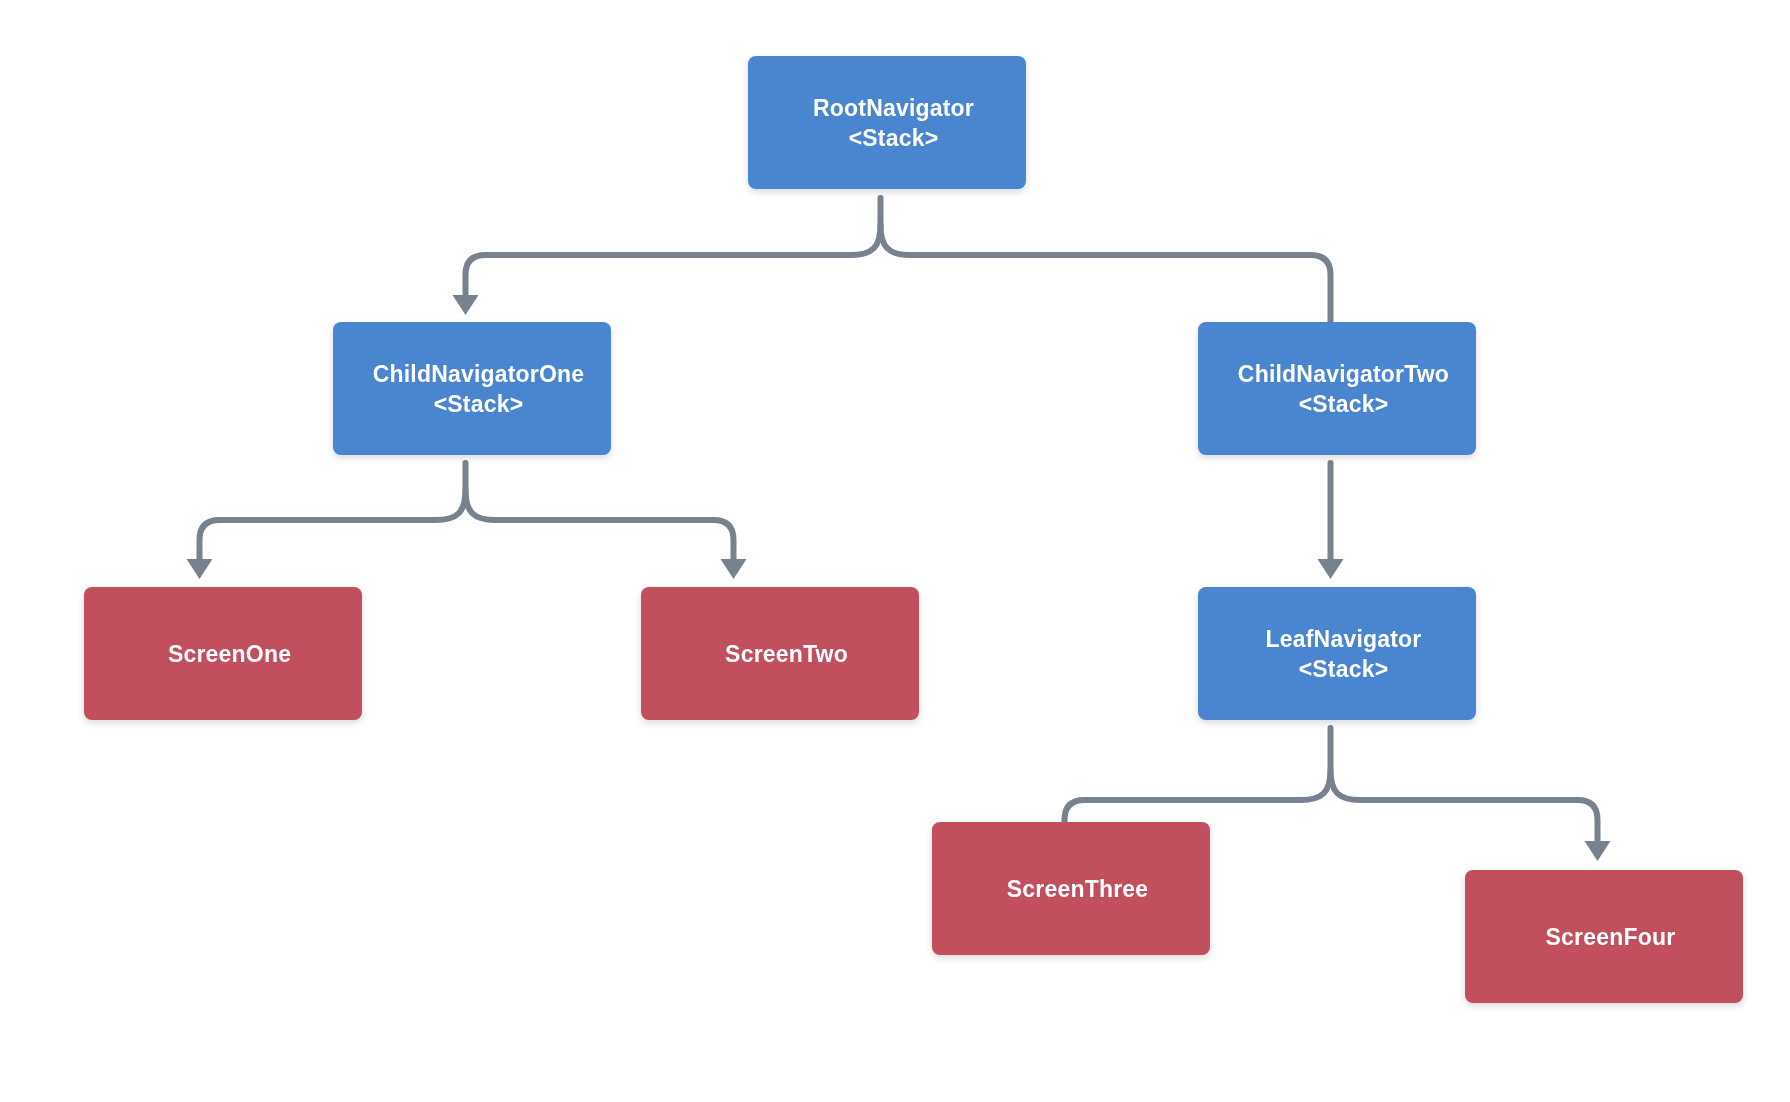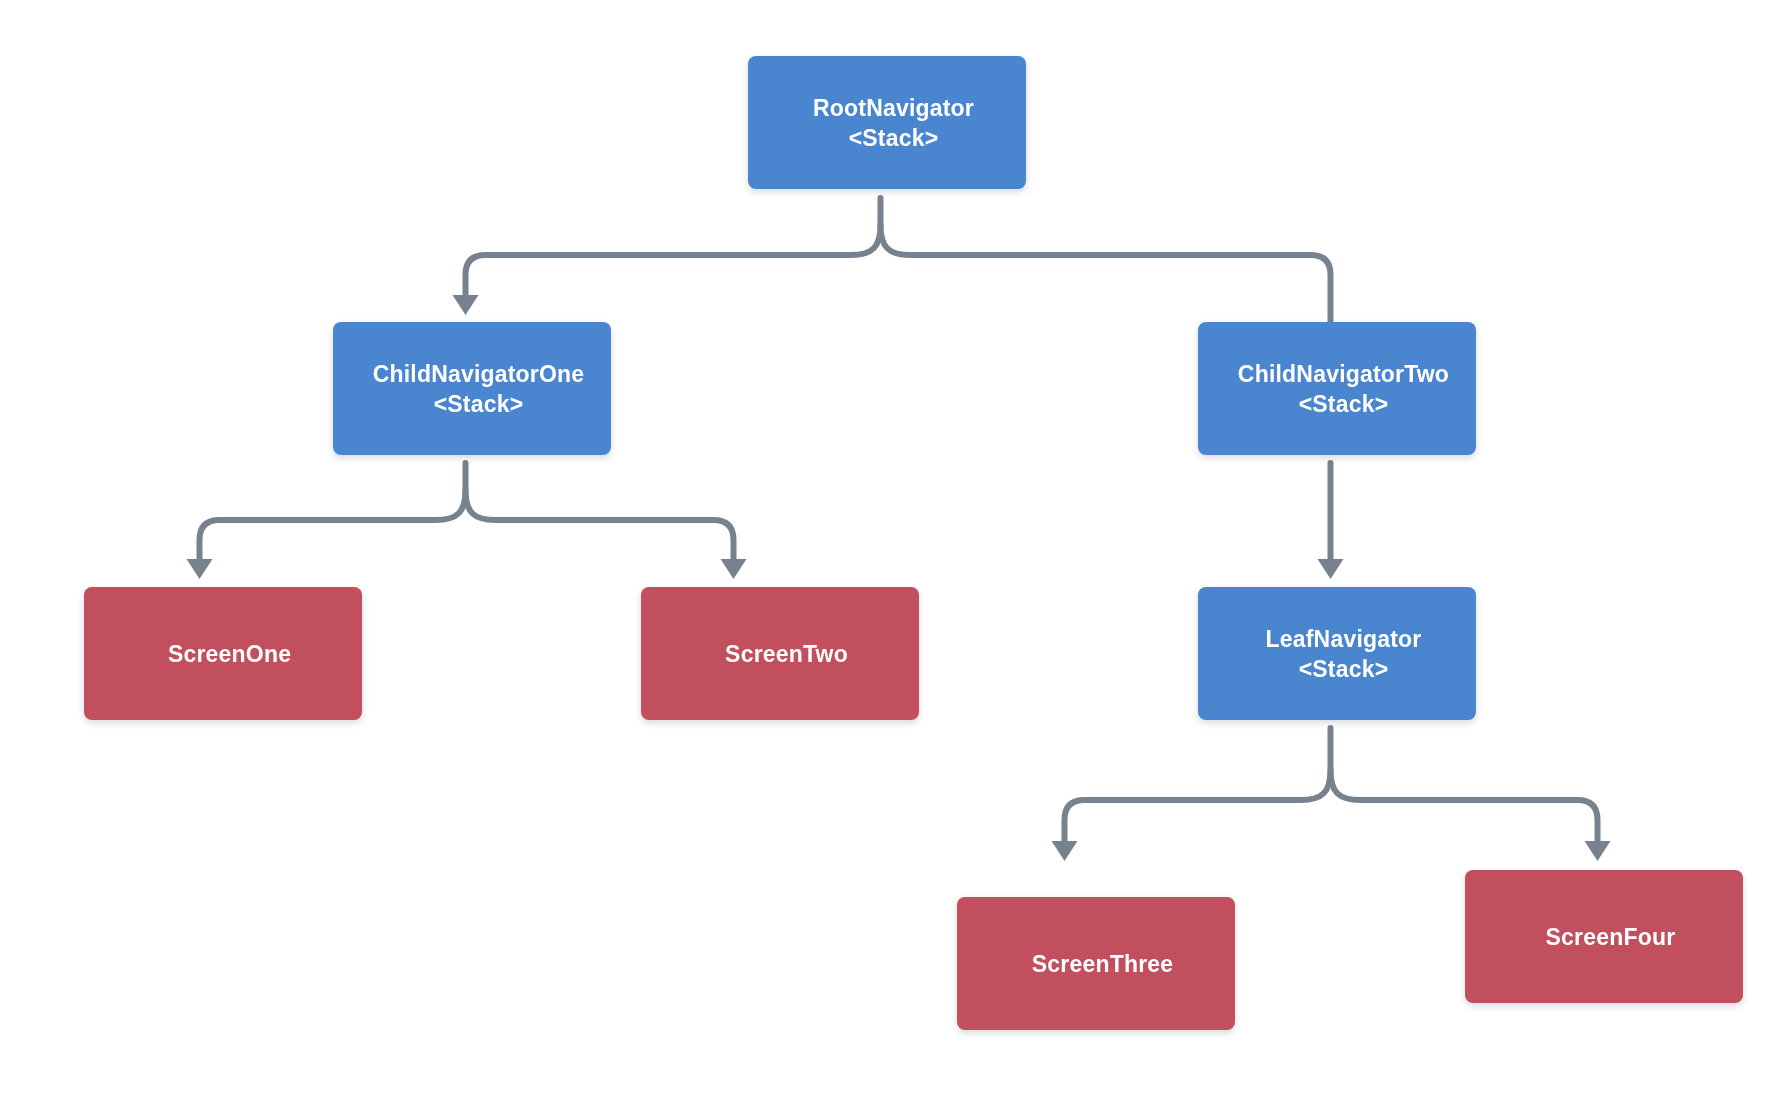--- a/index.html
+++ b/index.html
@@ -107,21 +107,21 @@
 
   <div class="node screen" style="left:601px; top:587px;margin-left:40px;">
     <div class="node-title">ScreenTwo</div>
   </div>
 
   <div class="node nav" style="left:1198px; top:587px;">
     <div class="node-title">LeafNavigator</div>
     <div class="node-subtitle">&lt;Stack&gt;</div>
   </div>
 
-  <div class="node screen" style="left:932px; top:897px;margin-left:25px;">
+  <div class="node screen" style="left:932px; top:822px;">
     <div class="node-title">ScreenThree</div>
   </div>
 
   <div class="node screen" style="left:1465px; top:870px;">
     <div class="node-title">ScreenFour</div>
   </div>
 
 </div>
 
 </body></html>

